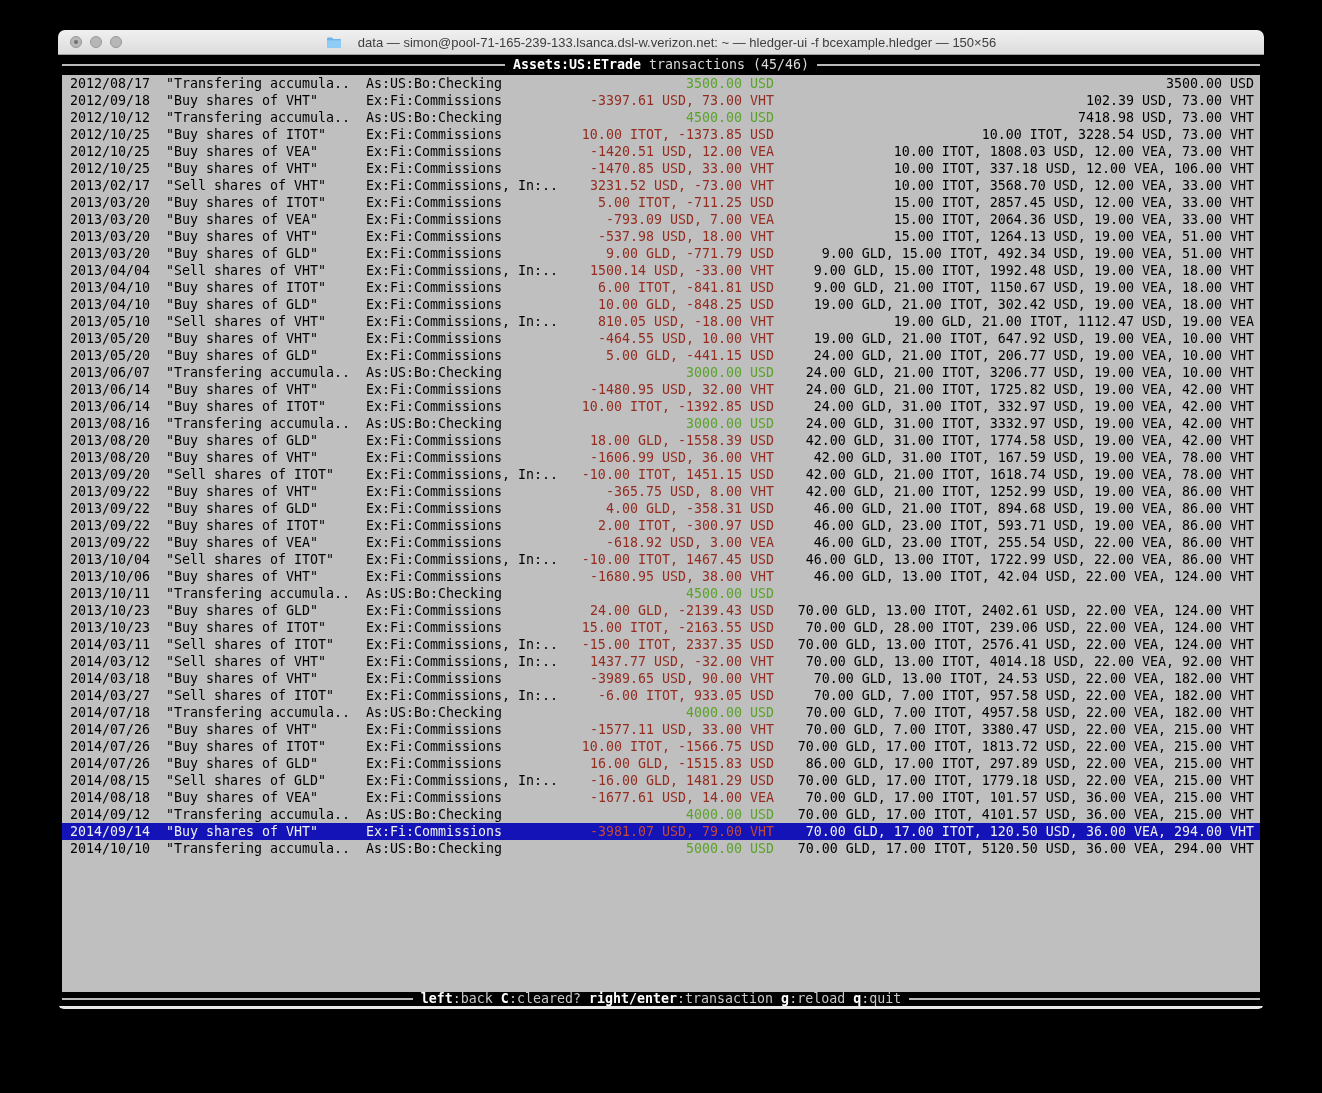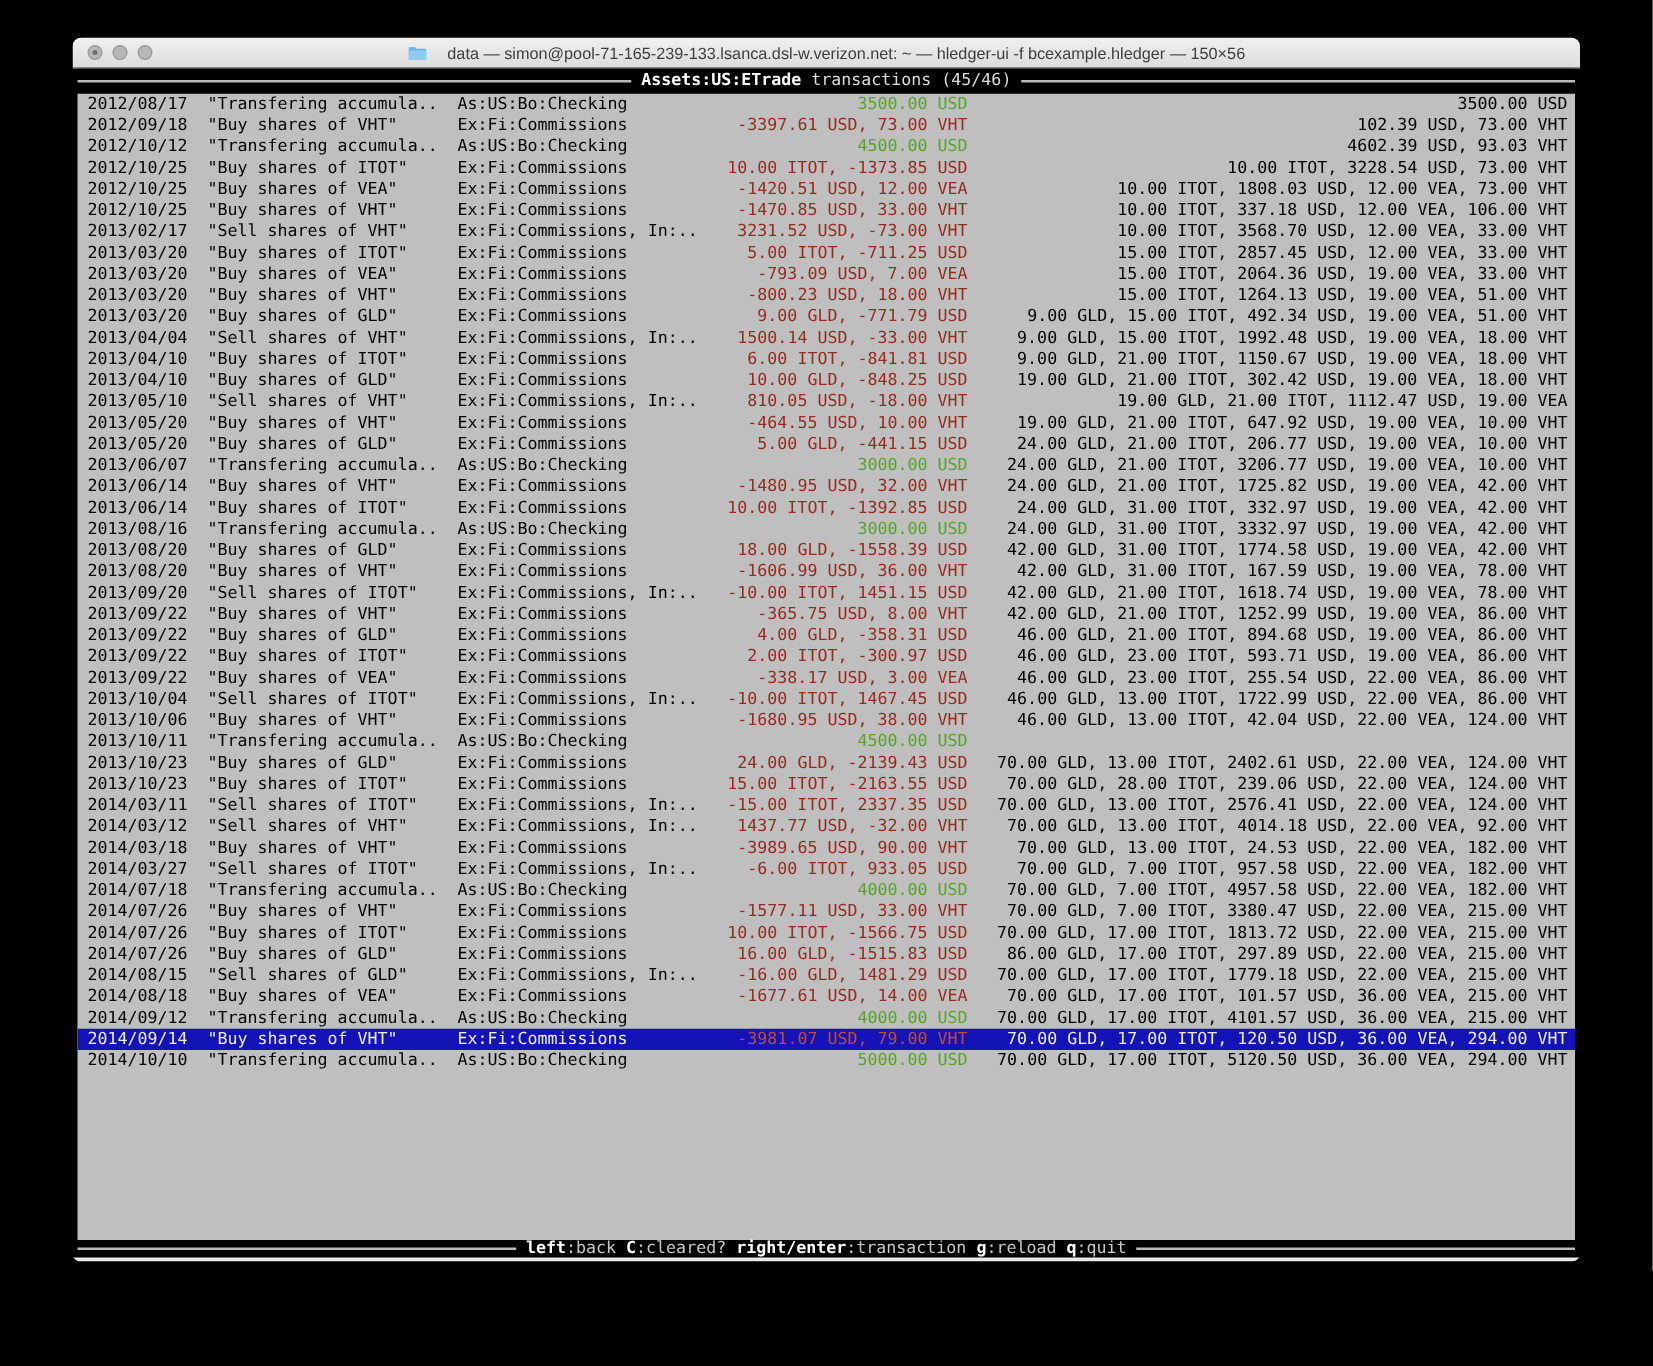--- a/index.html
+++ b/index.html
@@ -73,46 +73,46 @@
   <div class="terminal">
     <div class="statusbar">
       <span class="hline"></span>
       <span class="statustext"><b>Assets:US:ETrade</b><span class="info">transactions (45/46)</span></span>
       <span class="hline"></span>
     </div>
 
     <div class="rows" id="rows">
         <div class="row pos"><span class="c-date">2012/08/17</span><span class="c-desc">"Transfering accumula..</span><span class="c-acct">As:US:Bo:Checking</span><span class="c-amt">3500.00 USD</span><span class="c-bal">3500.00 USD</span></div>
         <div class="row neg"><span class="c-date">2012/09/18</span><span class="c-desc">"Buy shares of VHT"</span><span class="c-acct">Ex:Fi:Commissions</span><span class="c-amt">-3397.61 USD, 73.00 VHT</span><span class="c-bal">102.39 USD, 73.00 VHT</span></div>
-        <div class="row pos"><span class="c-date">2012/10/12</span><span class="c-desc">"Transfering accumula..</span><span class="c-acct">As:US:Bo:Checking</span><span class="c-amt">4500.00 USD</span><span class="c-bal">4602.39 USD, 93.03 VHT</span></div>
+        <div class="row pos"><span class="c-date">2012/10/12</span><span class="c-desc">"Transfering accumula..</span><span class="c-acct">As:US:Bo:Checking</span><span class="c-amt">4500.00 USD</span><span class="c-bal">7418.98 USD, 73.00 VHT</span></div>
         <div class="row neg"><span class="c-date">2012/10/25</span><span class="c-desc">"Buy shares of ITOT"</span><span class="c-acct">Ex:Fi:Commissions</span><span class="c-amt">10.00 ITOT, -1373.85 USD</span><span class="c-bal">10.00 ITOT, 3228.54 USD, 73.00 VHT</span></div>
         <div class="row neg"><span class="c-date">2012/10/25</span><span class="c-desc">"Buy shares of VEA"</span><span class="c-acct">Ex:Fi:Commissions</span><span class="c-amt">-1420.51 USD, 12.00 VEA</span><span class="c-bal">10.00 ITOT, 1808.03 USD, 12.00 VEA, 73.00 VHT</span></div>
         <div class="row neg"><span class="c-date">2012/10/25</span><span class="c-desc">"Buy shares of VHT"</span><span class="c-acct">Ex:Fi:Commissions</span><span class="c-amt">-1470.85 USD, 33.00 VHT</span><span class="c-bal">10.00 ITOT, 337.18 USD, 12.00 VEA, 106.00 VHT</span></div>
         <div class="row neg"><span class="c-date">2013/02/17</span><span class="c-desc">"Sell shares of VHT"</span><span class="c-acct">Ex:Fi:Commissions, In:..</span><span class="c-amt">3231.52 USD, -73.00 VHT</span><span class="c-bal">10.00 ITOT, 3568.70 USD, 12.00 VEA, 33.00 VHT</span></div>
         <div class="row neg"><span class="c-date">2013/03/20</span><span class="c-desc">"Buy shares of ITOT"</span><span class="c-acct">Ex:Fi:Commissions</span><span class="c-amt">5.00 ITOT, -711.25 USD</span><span class="c-bal">15.00 ITOT, 2857.45 USD, 12.00 VEA, 33.00 VHT</span></div>
         <div class="row neg"><span class="c-date">2013/03/20</span><span class="c-desc">"Buy shares of VEA"</span><span class="c-acct">Ex:Fi:Commissions</span><span class="c-amt">-793.09 USD, 7.00 VEA</span><span class="c-bal">15.00 ITOT, 2064.36 USD, 19.00 VEA, 33.00 VHT</span></div>
-        <div class="row neg"><span class="c-date">2013/03/20</span><span class="c-desc">"Buy shares of VHT"</span><span class="c-acct">Ex:Fi:Commissions</span><span class="c-amt">-800.23 USD, 18.00 VHT</span><span class="c-bal">15.00 ITOT, 1264.13 USD, 19.00 VEA, 51.00 VHT</span></div>
+        <div class="row neg"><span class="c-date">2013/03/20</span><span class="c-desc">"Buy shares of VHT"</span><span class="c-acct">Ex:Fi:Commissions</span><span class="c-amt">-537.98 USD, 18.00 VHT</span><span class="c-bal">15.00 ITOT, 1264.13 USD, 19.00 VEA, 51.00 VHT</span></div>
         <div class="row neg"><span class="c-date">2013/03/20</span><span class="c-desc">"Buy shares of GLD"</span><span class="c-acct">Ex:Fi:Commissions</span><span class="c-amt">9.00 GLD, -771.79 USD</span><span class="c-bal">9.00 GLD, 15.00 ITOT, 492.34 USD, 19.00 VEA, 51.00 VHT</span></div>
         <div class="row neg"><span class="c-date">2013/04/04</span><span class="c-desc">"Sell shares of VHT"</span><span class="c-acct">Ex:Fi:Commissions, In:..</span><span class="c-amt">1500.14 USD, -33.00 VHT</span><span class="c-bal">9.00 GLD, 15.00 ITOT, 1992.48 USD, 19.00 VEA, 18.00 VHT</span></div>
         <div class="row neg"><span class="c-date">2013/04/10</span><span class="c-desc">"Buy shares of ITOT"</span><span class="c-acct">Ex:Fi:Commissions</span><span class="c-amt">6.00 ITOT, -841.81 USD</span><span class="c-bal">9.00 GLD, 21.00 ITOT, 1150.67 USD, 19.00 VEA, 18.00 VHT</span></div>
         <div class="row neg"><span class="c-date">2013/04/10</span><span class="c-desc">"Buy shares of GLD"</span><span class="c-acct">Ex:Fi:Commissions</span><span class="c-amt">10.00 GLD, -848.25 USD</span><span class="c-bal">19.00 GLD, 21.00 ITOT, 302.42 USD, 19.00 VEA, 18.00 VHT</span></div>
         <div class="row neg"><span class="c-date">2013/05/10</span><span class="c-desc">"Sell shares of VHT"</span><span class="c-acct">Ex:Fi:Commissions, In:..</span><span class="c-amt">810.05 USD, -18.00 VHT</span><span class="c-bal">19.00 GLD, 21.00 ITOT, 1112.47 USD, 19.00 VEA</span></div>
         <div class="row neg"><span class="c-date">2013/05/20</span><span class="c-desc">"Buy shares of VHT"</span><span class="c-acct">Ex:Fi:Commissions</span><span class="c-amt">-464.55 USD, 10.00 VHT</span><span class="c-bal">19.00 GLD, 21.00 ITOT, 647.92 USD, 19.00 VEA, 10.00 VHT</span></div>
         <div class="row neg"><span class="c-date">2013/05/20</span><span class="c-desc">"Buy shares of GLD"</span><span class="c-acct">Ex:Fi:Commissions</span><span class="c-amt">5.00 GLD, -441.15 USD</span><span class="c-bal">24.00 GLD, 21.00 ITOT, 206.77 USD, 19.00 VEA, 10.00 VHT</span></div>
         <div class="row pos"><span class="c-date">2013/06/07</span><span class="c-desc">"Transfering accumula..</span><span class="c-acct">As:US:Bo:Checking</span><span class="c-amt">3000.00 USD</span><span class="c-bal">24.00 GLD, 21.00 ITOT, 3206.77 USD, 19.00 VEA, 10.00 VHT</span></div>
         <div class="row neg"><span class="c-date">2013/06/14</span><span class="c-desc">"Buy shares of VHT"</span><span class="c-acct">Ex:Fi:Commissions</span><span class="c-amt">-1480.95 USD, 32.00 VHT</span><span class="c-bal">24.00 GLD, 21.00 ITOT, 1725.82 USD, 19.00 VEA, 42.00 VHT</span></div>
         <div class="row neg"><span class="c-date">2013/06/14</span><span class="c-desc">"Buy shares of ITOT"</span><span class="c-acct">Ex:Fi:Commissions</span><span class="c-amt">10.00 ITOT, -1392.85 USD</span><span class="c-bal">24.00 GLD, 31.00 ITOT, 332.97 USD, 19.00 VEA, 42.00 VHT</span></div>
         <div class="row pos"><span class="c-date">2013/08/16</span><span class="c-desc">"Transfering accumula..</span><span class="c-acct">As:US:Bo:Checking</span><span class="c-amt">3000.00 USD</span><span class="c-bal">24.00 GLD, 31.00 ITOT, 3332.97 USD, 19.00 VEA, 42.00 VHT</span></div>
         <div class="row neg"><span class="c-date">2013/08/20</span><span class="c-desc">"Buy shares of GLD"</span><span class="c-acct">Ex:Fi:Commissions</span><span class="c-amt">18.00 GLD, -1558.39 USD</span><span class="c-bal">42.00 GLD, 31.00 ITOT, 1774.58 USD, 19.00 VEA, 42.00 VHT</span></div>
         <div class="row neg"><span class="c-date">2013/08/20</span><span class="c-desc">"Buy shares of VHT"</span><span class="c-acct">Ex:Fi:Commissions</span><span class="c-amt">-1606.99 USD, 36.00 VHT</span><span class="c-bal">42.00 GLD, 31.00 ITOT, 167.59 USD, 19.00 VEA, 78.00 VHT</span></div>
         <div class="row neg"><span class="c-date">2013/09/20</span><span class="c-desc">"Sell shares of ITOT"</span><span class="c-acct">Ex:Fi:Commissions, In:..</span><span class="c-amt">-10.00 ITOT, 1451.15 USD</span><span class="c-bal">42.00 GLD, 21.00 ITOT, 1618.74 USD, 19.00 VEA, 78.00 VHT</span></div>
         <div class="row neg"><span class="c-date">2013/09/22</span><span class="c-desc">"Buy shares of VHT"</span><span class="c-acct">Ex:Fi:Commissions</span><span class="c-amt">-365.75 USD, 8.00 VHT</span><span class="c-bal">42.00 GLD, 21.00 ITOT, 1252.99 USD, 19.00 VEA, 86.00 VHT</span></div>
         <div class="row neg"><span class="c-date">2013/09/22</span><span class="c-desc">"Buy shares of GLD"</span><span class="c-acct">Ex:Fi:Commissions</span><span class="c-amt">4.00 GLD, -358.31 USD</span><span class="c-bal">46.00 GLD, 21.00 ITOT, 894.68 USD, 19.00 VEA, 86.00 VHT</span></div>
         <div class="row neg"><span class="c-date">2013/09/22</span><span class="c-desc">"Buy shares of ITOT"</span><span class="c-acct">Ex:Fi:Commissions</span><span class="c-amt">2.00 ITOT, -300.97 USD</span><span class="c-bal">46.00 GLD, 23.00 ITOT, 593.71 USD, 19.00 VEA, 86.00 VHT</span></div>
-        <div class="row neg"><span class="c-date">2013/09/22</span><span class="c-desc">"Buy shares of VEA"</span><span class="c-acct">Ex:Fi:Commissions</span><span class="c-amt">-338.17 USD, 3.00 VEA</span><span class="c-bal">46.00 GLD, 23.00 ITOT, 255.54 USD, 22.00 VEA, 86.00 VHT</span></div>
+        <div class="row neg"><span class="c-date">2013/09/22</span><span class="c-desc">"Buy shares of VEA"</span><span class="c-acct">Ex:Fi:Commissions</span><span class="c-amt">-618.92 USD, 3.00 VEA</span><span class="c-bal">46.00 GLD, 23.00 ITOT, 255.54 USD, 22.00 VEA, 86.00 VHT</span></div>
         <div class="row neg"><span class="c-date">2013/10/04</span><span class="c-desc">"Sell shares of ITOT"</span><span class="c-acct">Ex:Fi:Commissions, In:..</span><span class="c-amt">-10.00 ITOT, 1467.45 USD</span><span class="c-bal">46.00 GLD, 13.00 ITOT, 1722.99 USD, 22.00 VEA, 86.00 VHT</span></div>
         <div class="row neg"><span class="c-date">2013/10/06</span><span class="c-desc">"Buy shares of VHT"</span><span class="c-acct">Ex:Fi:Commissions</span><span class="c-amt">-1680.95 USD, 38.00 VHT</span><span class="c-bal">46.00 GLD, 13.00 ITOT, 42.04 USD, 22.00 VEA, 124.00 VHT</span></div>
         <div class="row pos"><span class="c-date">2013/10/11</span><span class="c-desc">"Transfering accumula..</span><span class="c-acct">As:US:Bo:Checking</span><span class="c-amt">4500.00 USD</span></div>
         <div class="row neg"><span class="c-date">2013/10/23</span><span class="c-desc">"Buy shares of GLD"</span><span class="c-acct">Ex:Fi:Commissions</span><span class="c-amt">24.00 GLD, -2139.43 USD</span><span class="c-bal">70.00 GLD, 13.00 ITOT, 2402.61 USD, 22.00 VEA, 124.00 VHT</span></div>
         <div class="row neg"><span class="c-date">2013/10/23</span><span class="c-desc">"Buy shares of ITOT"</span><span class="c-acct">Ex:Fi:Commissions</span><span class="c-amt">15.00 ITOT, -2163.55 USD</span><span class="c-bal">70.00 GLD, 28.00 ITOT, 239.06 USD, 22.00 VEA, 124.00 VHT</span></div>
         <div class="row neg"><span class="c-date">2014/03/11</span><span class="c-desc">"Sell shares of ITOT"</span><span class="c-acct">Ex:Fi:Commissions, In:..</span><span class="c-amt">-15.00 ITOT, 2337.35 USD</span><span class="c-bal">70.00 GLD, 13.00 ITOT, 2576.41 USD, 22.00 VEA, 124.00 VHT</span></div>
         <div class="row neg"><span class="c-date">2014/03/12</span><span class="c-desc">"Sell shares of VHT"</span><span class="c-acct">Ex:Fi:Commissions, In:..</span><span class="c-amt">1437.77 USD, -32.00 VHT</span><span class="c-bal">70.00 GLD, 13.00 ITOT, 4014.18 USD, 22.00 VEA, 92.00 VHT</span></div>
         <div class="row neg"><span class="c-date">2014/03/18</span><span class="c-desc">"Buy shares of VHT"</span><span class="c-acct">Ex:Fi:Commissions</span><span class="c-amt">-3989.65 USD, 90.00 VHT</span><span class="c-bal">70.00 GLD, 13.00 ITOT, 24.53 USD, 22.00 VEA, 182.00 VHT</span></div>
         <div class="row neg"><span class="c-date">2014/03/27</span><span class="c-desc">"Sell shares of ITOT"</span><span class="c-acct">Ex:Fi:Commissions, In:..</span><span class="c-amt">-6.00 ITOT, 933.05 USD</span><span class="c-bal">70.00 GLD, 7.00 ITOT, 957.58 USD, 22.00 VEA, 182.00 VHT</span></div>
         <div class="row pos"><span class="c-date">2014/07/18</span><span class="c-desc">"Transfering accumula..</span><span class="c-acct">As:US:Bo:Checking</span><span class="c-amt">4000.00 USD</span><span class="c-bal">70.00 GLD, 7.00 ITOT, 4957.58 USD, 22.00 VEA, 182.00 VHT</span></div>

